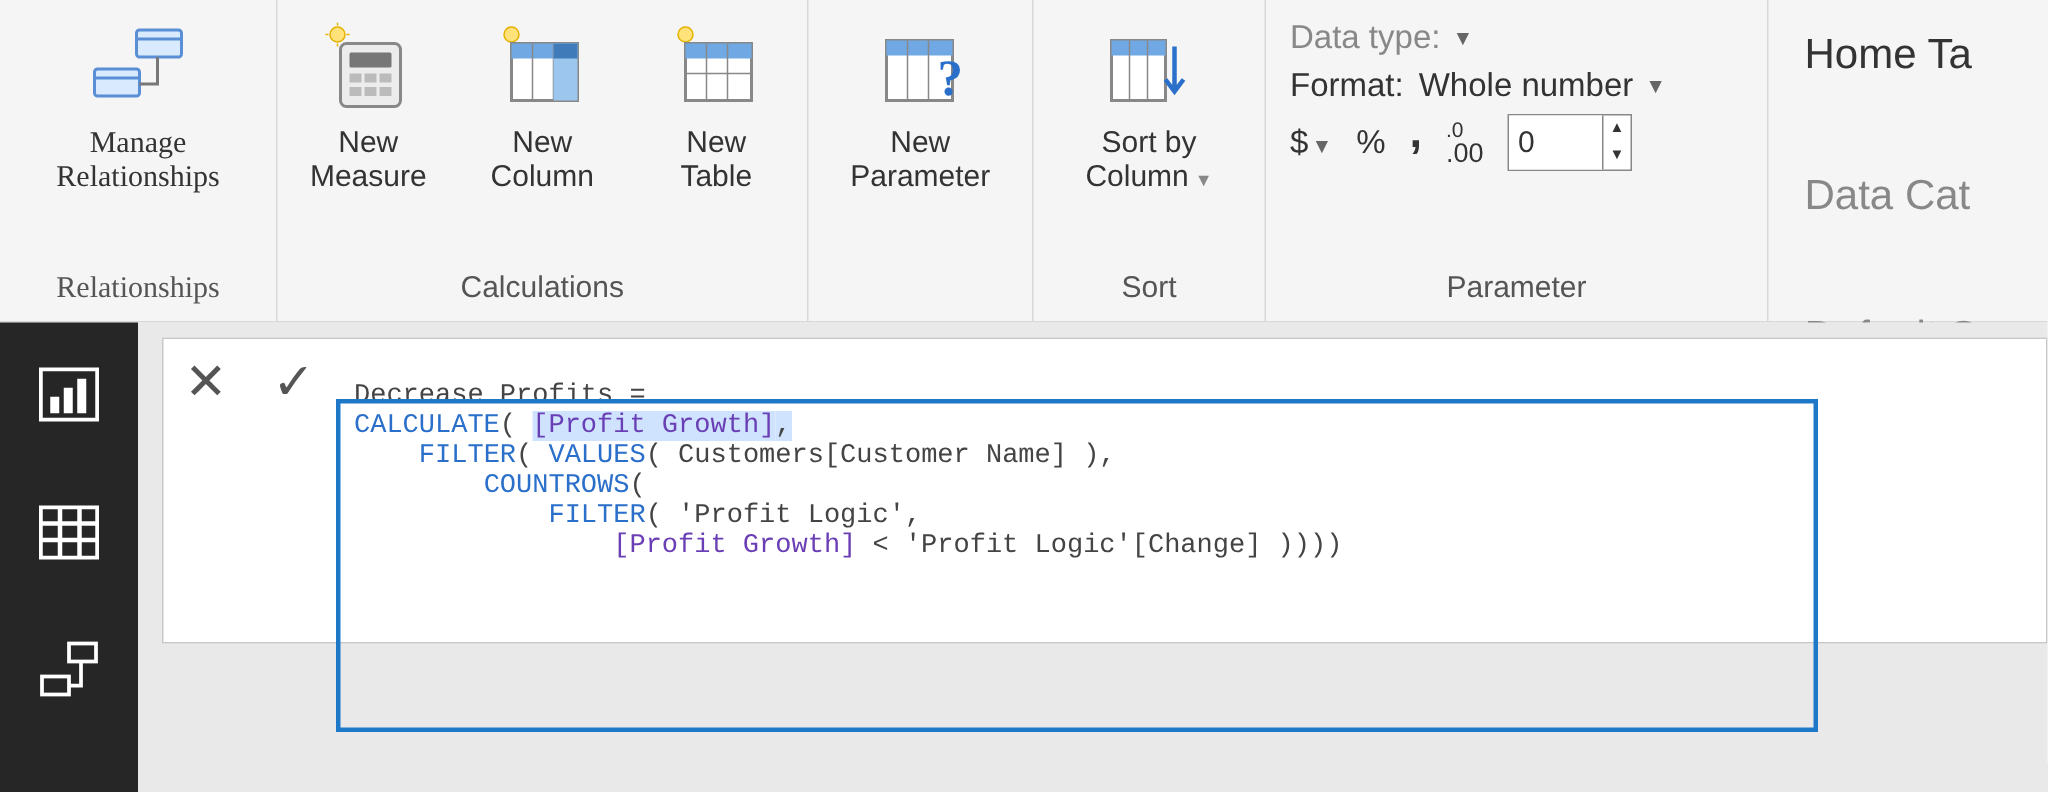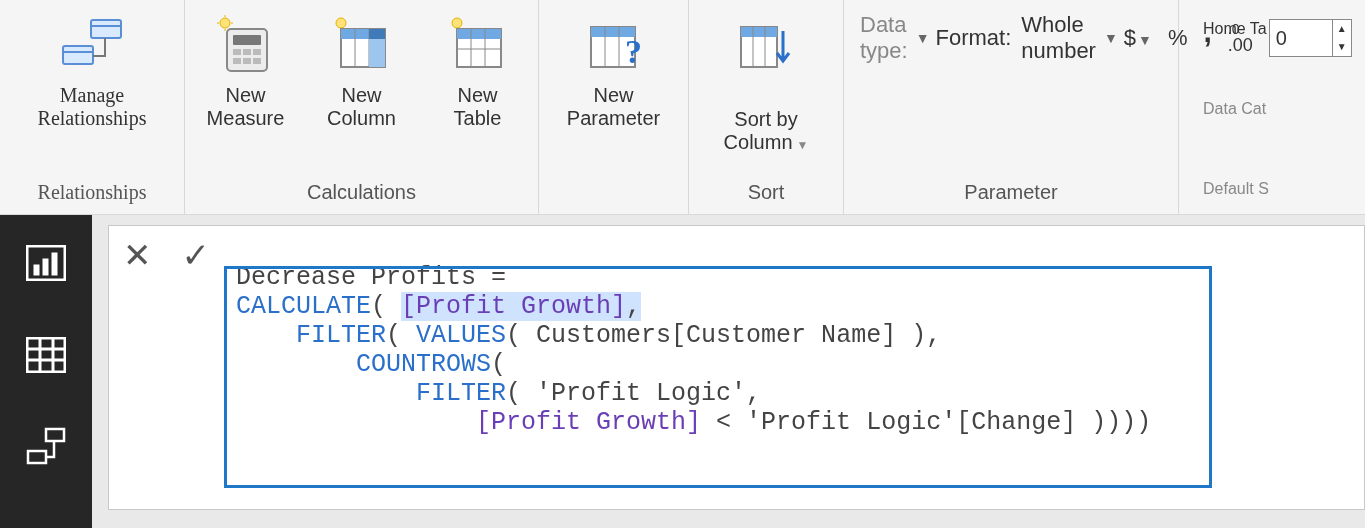--- a/index.html
+++ b/index.html
@@ -62,35 +62,35 @@
   .label-2l { line-height: 1.15; }
 
   .rg-relationships { width: 185px; font-family: Liberation Serif, serif; }
   .rg-calculations   { width: 354px; }
   .rg-whatif         { width: 150px; }
   .rg-sort           { width: 155px; }
   .rg-formatting     { width: 335px; padding-top: 12px;}
   .rg-props          { flex: 1; border-right: none; padding-top: 20px; align-items: flex-start; padding-left: 24px;}
 
   
-  .fmt-area { display:flex; gap:6px; padding:0 16px; width:100%; }
+  .fmt-area { display:flex; flex-direction:column; gap:6px; padding:0 16px; width:100%; }
   .fmt-row { display:flex; align-items:center; font-size:22px; color:#333; gap:6px;}
   .fmt-label-muted { color:#888; }
   .fmt-inline { display:flex; align-items:center; gap:16px; font-size:22px;}
   .dropdown-caret { font-size:14px; color:#666; margin-left:2px;}
   .spinner {
     display:flex; align-items:center; border:1px solid #888; height:38px; background:#fff;
   }
   .spinner input { width:62px; height:100%; border:none; outline:none; font-size:20px; padding:0 6px; color:#333;}
   .spinner .arrows { display:flex; flex-direction:column; border-left:1px solid #888; }
   .spinner .arrows span { font-size:10px; line-height:12px; padding:3px 4px; cursor:pointer; color:#333;}
   .fmt-sym { cursor:pointer; }
 
   
-  .props-area { display:flex; flex-direction:column; gap:14px; font-size:16px; color:#333;}
+  .props-area { display:flex; flex-direction:column; gap:14px; font-size:28px; color:#333;}
   .props-area .muted { color:#888;margin-top:48px; }
 
   
   .lower {
     display:flex;
     height: calc(528px - 215px);
   }
   .viewbar {
     width: 92px;
     background: #262626;
@@ -124,21 +124,21 @@
   }
   .fb-actions {
     display:flex;
     padding:12px 14px;
     gap:30px;
   }
   .fb-btn { font-size:34px; color:#555; cursor:pointer; line-height:1; font-weight:300;}
   .fb-editor {
     flex:1;
     font-family: Consolas, "Courier New", monospace;
-    font-size:25px;
+    font-size:18px;
     padding:8px 12px 14px 12px;
     color:#444;
     white-space:pre;
     position:relative;
   }
   .sel-box {
     position:absolute;
     border:3px solid #1f77c8;
     pointer-events:none;
   }
@@ -266,21 +266,21 @@
         <div class="icon-box">
           <svg width="66" height="60" viewBox="0 0 66 60">
             <rect x="8" y="12" width="36" height="40" fill="#fff" stroke="#888" stroke-width="2"></rect>
             <rect x="8" y="12" width="36" height="10" fill="#6fa8e2"></rect>
             <line x1="20" y1="12" x2="20" y2="52" stroke="#888"></line>
               <line x1="32" y1="12" x2="32" y2="52" stroke="#888"></line>
             <path d="M50 16 v28 M44 38 l6 8 l6 -8" fill="none" stroke="#2a6fc9" stroke-width="3"></path>
             <path d="M58 48 v-28 M52 24 l6 -8 l6 8" fill="none" stroke="#2a6fc9" stroke-width="3" transform="translate(-3,0)" opacity="0"></path>
           </svg>
         </div>
-        <div class="label-2l" style="white-space:pre-line;margin-top:24px;"><span>Sort by
+        <div class="label-2l" style="white-space:pre-line;"><span>Sort by
 Column</span><span class="tiny-caret">▼</span></div>
       </div>
     </div>
     <div class="group-label">Sort</div>
   </div>
 
   <div class="ribbon-group rg-formatting">
     <div class="fmt-area">
       <div class="fmt-row">
         <span class="fmt-label-muted">Data type:</span>

